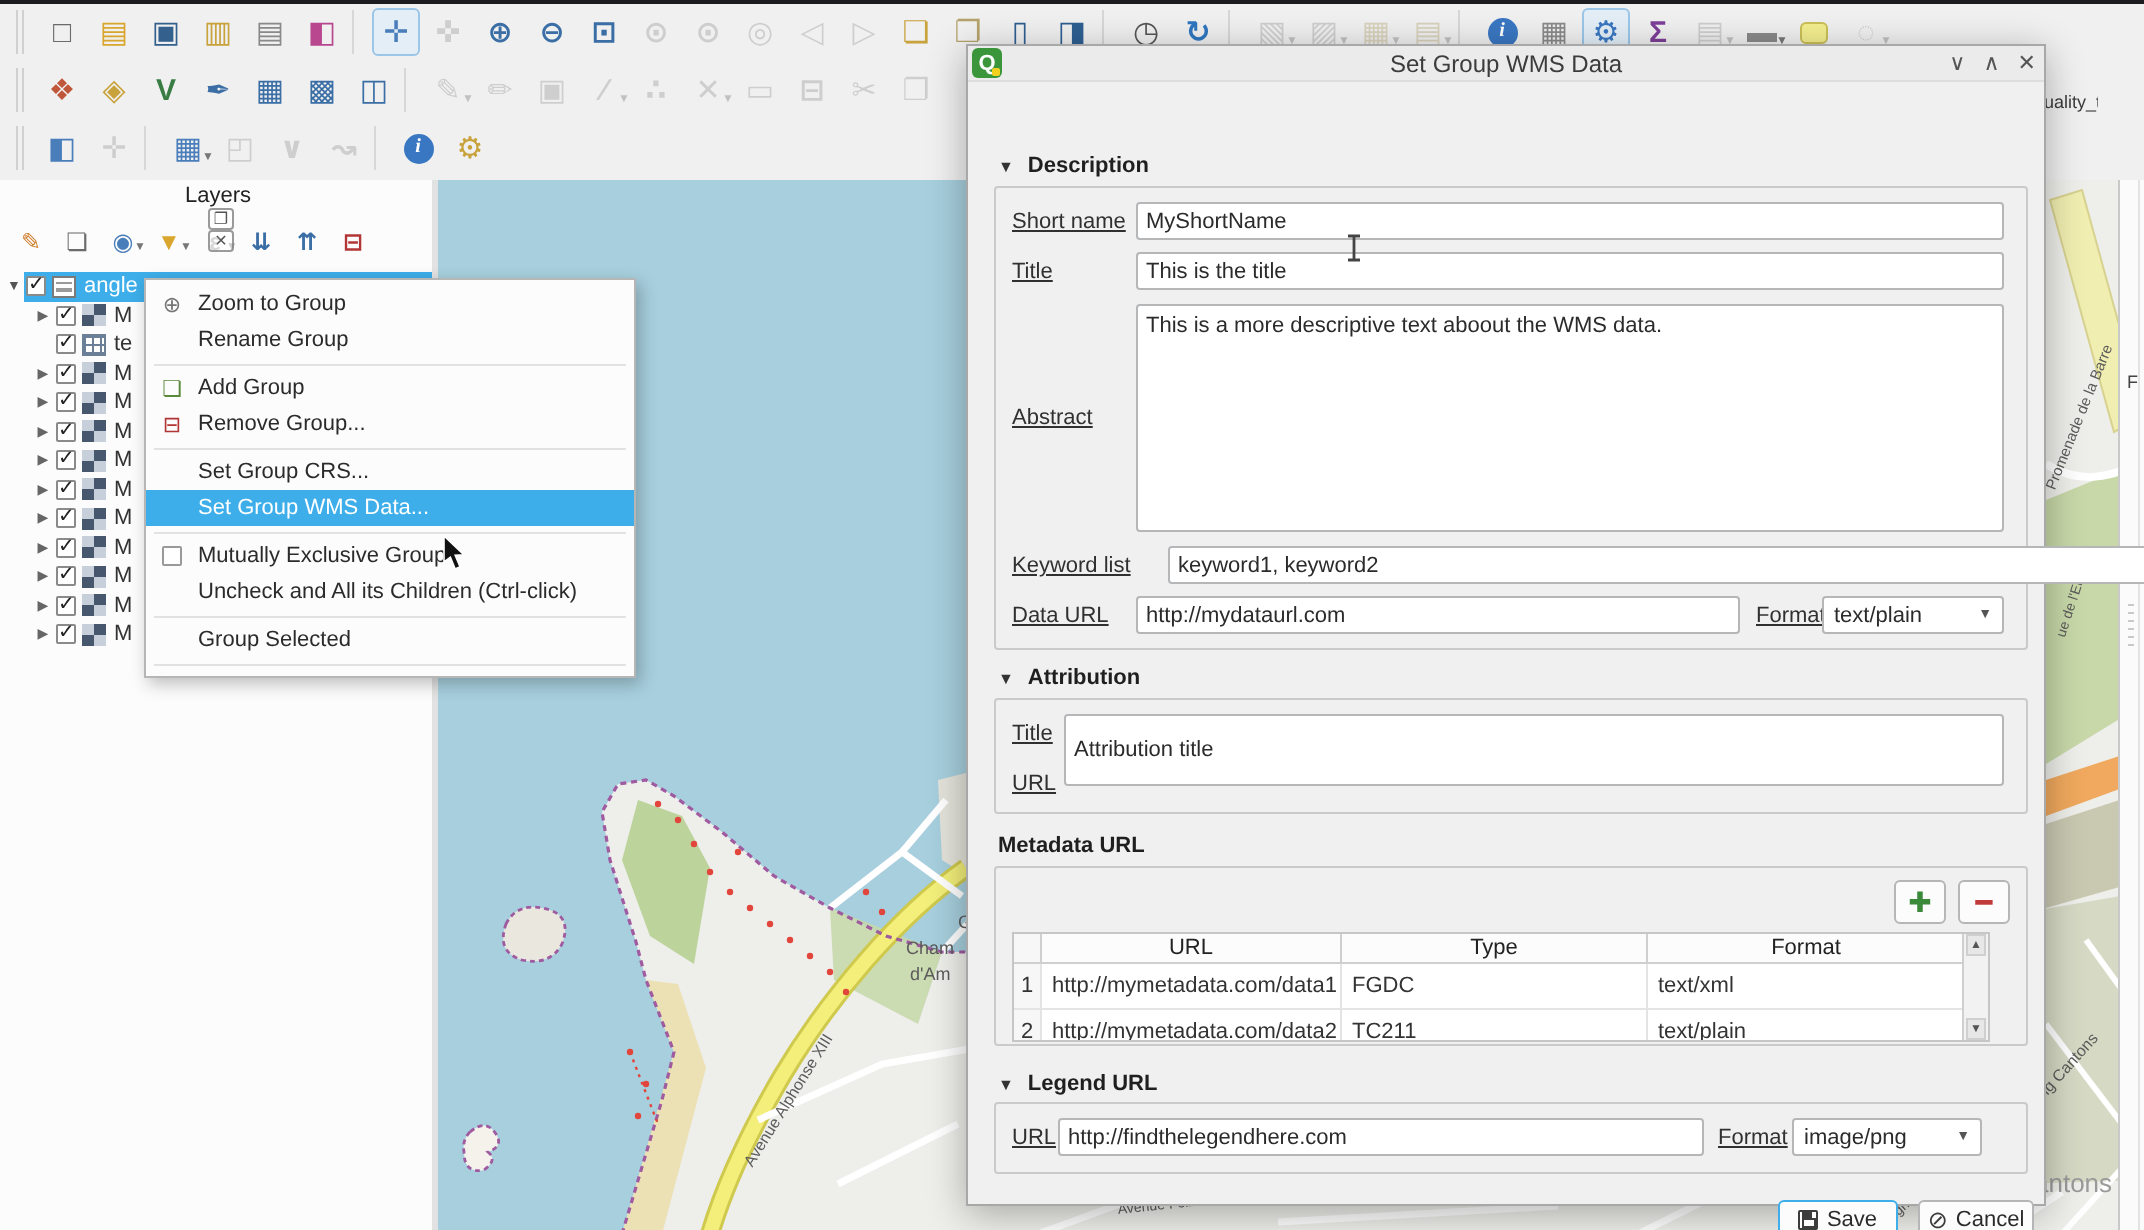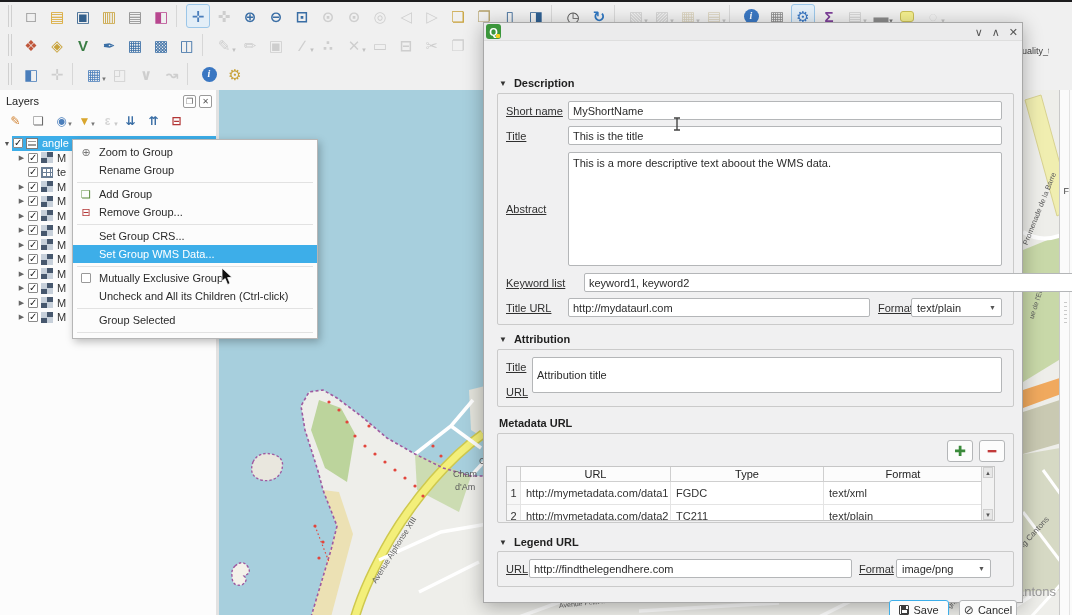--- a/index.html
+++ b/index.html
@@ -33,21 +33,21 @@
                  border-left:1px solid #c9c9c9; }
   .right-strip .inner-line { position:absolute; right:2px; top:0; bottom:0; border-left:1px solid #e3e3e3; }
   .right-strip .grip { position:absolute; left:4px; top:212px; width:3px; height:22px;
                  background:repeating-linear-gradient(180deg,#c9c9c9 0 1px,transparent 1px 4px); }
   .right-letter { position:absolute; right:3px; top:96px; font-size:9px; color:#444; }
   .right-title { position:absolute; left:1022px; top:44px; width:27px; font-size:9px; color:#3c3c3c; overflow:hidden; white-space:nowrap; }
 
   
   .layers-panel { position:absolute; left:0; top:88px; width:219px; height:527px; background:#fcfcfc;
                   border-right:3px solid #e2e2e2; }
-  .lp-header { display:flex; align-items:center; height:20px; padding:2px 4px 0 6px; color:#222; }
+  .lp-header { display:flex; align-items:center; height:20px; padding:2px 4px 0 6px; color:#222;flex-direction:column; }
   .lp-title { flex:1; font-size:11px; }
   .lp-winbtn { width:13px; height:13px; border:1px solid #9a9a9a; border-radius:2px; margin-left:3px;
                display:flex; align-items:center; justify-content:center; font-size:8px; color:#555; background:#fff; }
   .lp-tools { display:flex; align-items:center; height:22px; padding-left:4px; }
   .lp-tools .tb-btn { width:21px; height:20px; font-size:12px; }
   .lp-tree { position:absolute; left:0; top:46px; right:0; bottom:0; overflow:hidden; }
   .tree-row { display:flex; align-items:center; height:14.5px; position:relative; padding-left:3px; }
   .tree-row.sel { background:#3daee9; color:#fff; margin-left:12px; padding-left:0; }
   .tree-row .exp { width:11px; font-size:7px; color:#666; text-align:center; flex:0 0 auto; }
   .tree-row.sel .exp { color:#fff; margin-left:-10px; width:10px; color:#555; }
@@ -597,20 +597,21 @@
       <div class="cm-item">
         <span class="cm-ic"></span>
         <span class="cm-txt">Group Selected</span>
       </div>
       <div class="cm-sep"></div>
     </div>
 
   <div class="dialog">
     <div class="dlg-titlebar">
       <div class="qgis-logo">Q</div>
+      <div class="dlg-title">Set Group WMS Data</div>
       <div class="dlg-controls">
         <span class="dlg-cbtn">∨</span>
         <span class="dlg-cbtn">∧</span>
         <span class="dlg-cbtn">✕</span>
       </div>
     </div>
     <div class="dlg-body">
 
       <div class="sec-head" style="top:36px;">
         <span class="tri">▼</span>
@@ -618,21 +619,21 @@
       </div>
       <div class="fieldset" style="top:52px; height:232px;"></div>
       <span class="flabel" style="left:22px; top:64px;">Short name</span>
       <input class="tinput" style="left: 84px; top: 60px; width: 434px;" readonly="" value="MyShortName">
       <span class="flabel" style="left:22px; top:89px;">Title</span>
       <input class="tinput" style="left: 84px; top: 85px; width: 434px;" readonly="" value="This is the title">
       <span class="flabel" style="left:22px; top:162px;">Abstract</span>
       <textarea class="tinput" style="left: 84px; top: 111px; width: 434px; height: 114px;" readonly="">This is a more descriptive text aboout the WMS data.</textarea>
       <span class="flabel" style="left:22px; top:236px;">Keyword list</span>
       <input class="tinput" style="left: 100px; top: 232px; width: 516px;" readonly="" value="keyword1, keyword2">
-      <span class="flabel" style="left:22px; top:261px;">Title URL</span>
+      <span class="flabel" style="left:22px; top:261px;">Data URL</span>
       <input class="tinput" style="left: 84px; top: 257px; width: 302px;" readonly="" value="http://mydataurl.com">
       <span class="flabel" style="left:394px; top:261px;">Format</span>
       <div class="combo" style="left:427px; top:257px; width:91px;">
         <span>text/plain</span>
         <span class="arr">▼</span>
       </div>
 
       <div class="sec-head" style="top:292px;">
         <span class="tri">▼</span>
         <span>Attribution</span>

